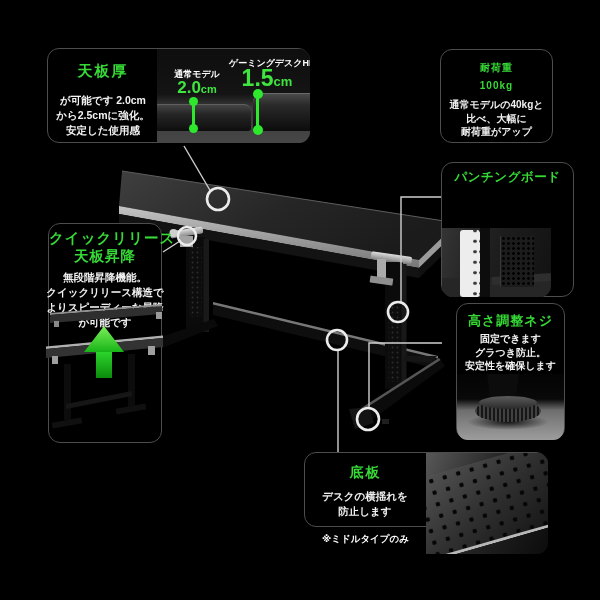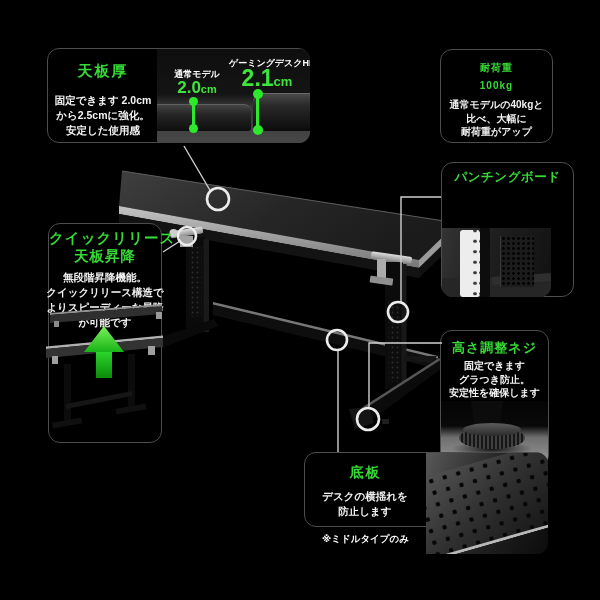--- a/index.html
+++ b/index.html
@@ -53,21 +53,21 @@
          background-image:radial-gradient(circle 1.6px,#3a3a3a 1.5px,transparent 2px),
                           radial-gradient(circle 1.6px,#3a3a3a 1.5px,transparent 2px);
          background-size:20px 10.5px,20px 10.5px;background-position:5px 6px,11px 6px;background-repeat:repeat-y;}
   #strip-rail{position:absolute;left:38px;top:0;width:10px;height:69px;background:#0d0d0d;}
   #perf-panel{position:absolute;left:58px;top:8px;width:33px;height:51px;background:#1c1c1c;
           border-left:1px solid #383838;
           background-image:radial-gradient(circle 1.2px,#000 1.1px,transparent 1.6px);
           background-size:5px 5px;}
   #r1-bar{position:absolute;left:50px;top:47px;width:59px;height:8px;background:#2e2e2e;transform:rotate(-4deg);}
   
-  #box-r2{left:440px;top:303px;width:109px;height:137px;margin-top:27px;}
+  #box-r2{left:456px;top:303px;width:109px;height:137px;}
   #r2-title{top:8px;font-size:13px;letter-spacing:1px;}
   #r2-body{top:28px;font-size:10px;line-height:13.5px;}
   #r2-photo{position:absolute;left:0;top:70px;width:107px;height:66px;overflow:hidden;
             border-radius:0 0 11px 11px;
             background:linear-gradient(#040404 0%,#090909 38%,#6e6e6e 55%,#9d9d9d 100%);}
   #post{position:absolute;left:30px;top:0;width:32px;height:31px;background:#0c0c0c;
         clip-path:polygon(0 0,100% 0,88% 100%,12% 100%);}
   #disc-side{position:absolute;left:18px;top:26px;width:66px;height:22px;border-radius:50%;
         background:repeating-linear-gradient(90deg,#414141 0 2px,#161616 2px 4px);}
   #disc-top{position:absolute;left:22px;top:22px;width:58px;height:13px;border-radius:50%;
@@ -156,31 +156,31 @@
     <polygon points="404,356 437,356 431,363 404,361" fill="#151515"></polygon>
     <polygon points="352,414 439,358 445,366 362,427" fill="#0b0b0b"></polygon>
     <polygon points="352,414 439,358 440.5,360 353.5,416" fill="#565656"></polygon>
     <polygon points="349,409 369,407 374,423 355,429" fill="#141414"></polygon>
     <rect x="382" y="419" width="7" height="5" fill="#1f1f1f"></rect>
   </svg>
 
   <div class="box" id="box-tl">
     <div class="title" id="tl-title">天板厚</div>
     <div class="bodytxt" id="tl-body">
-      <div>固定できます 2.0cm</div>
+      <div>が可能です 2.0cm</div>
       <div>から2.5cmに強化。</div>
       <div>安定した使用感</div>
     </div>
     <div id="tl-photo">
       <div class="board" id="board-n"></div>
       <div class="board" id="board-hd"></div>
       <div class="cmp-label" id="lab-n">通常モデル</div>
       <div class="cmp-val" id="val-n"><span>2.0</span><span class="unit">cm</span></div>
       <div class="cmp-label" id="lab-hd">ゲーミングデスクHD</div>
-      <div class="cmp-val" id="val-hd"><span>2.1</span><span class="unit">cm</span></div>
+      <div class="cmp-val" id="val-hd"><span>1.5</span><span class="unit">cm</span></div>
 
       <div class="m-line" style="left:35px;top:52px;height:27px;"></div>
       <div class="m-dot" style="left:32px;top:48px;width:9px;height:9px;"></div>
       <div class="m-dot" style="left:32px;top:75px;width:9px;height:9px;"></div>
       <div class="m-line" style="left:99px;top:45px;height:35px;width:3.4px;"></div>
       <div class="m-dot" style="left:95.5px;top:40px;width:10px;height:10px;"></div>
       <div class="m-dot" style="left:95.5px;top:76px;width:10px;height:10px;"></div>
     </div>
   </div>
 

